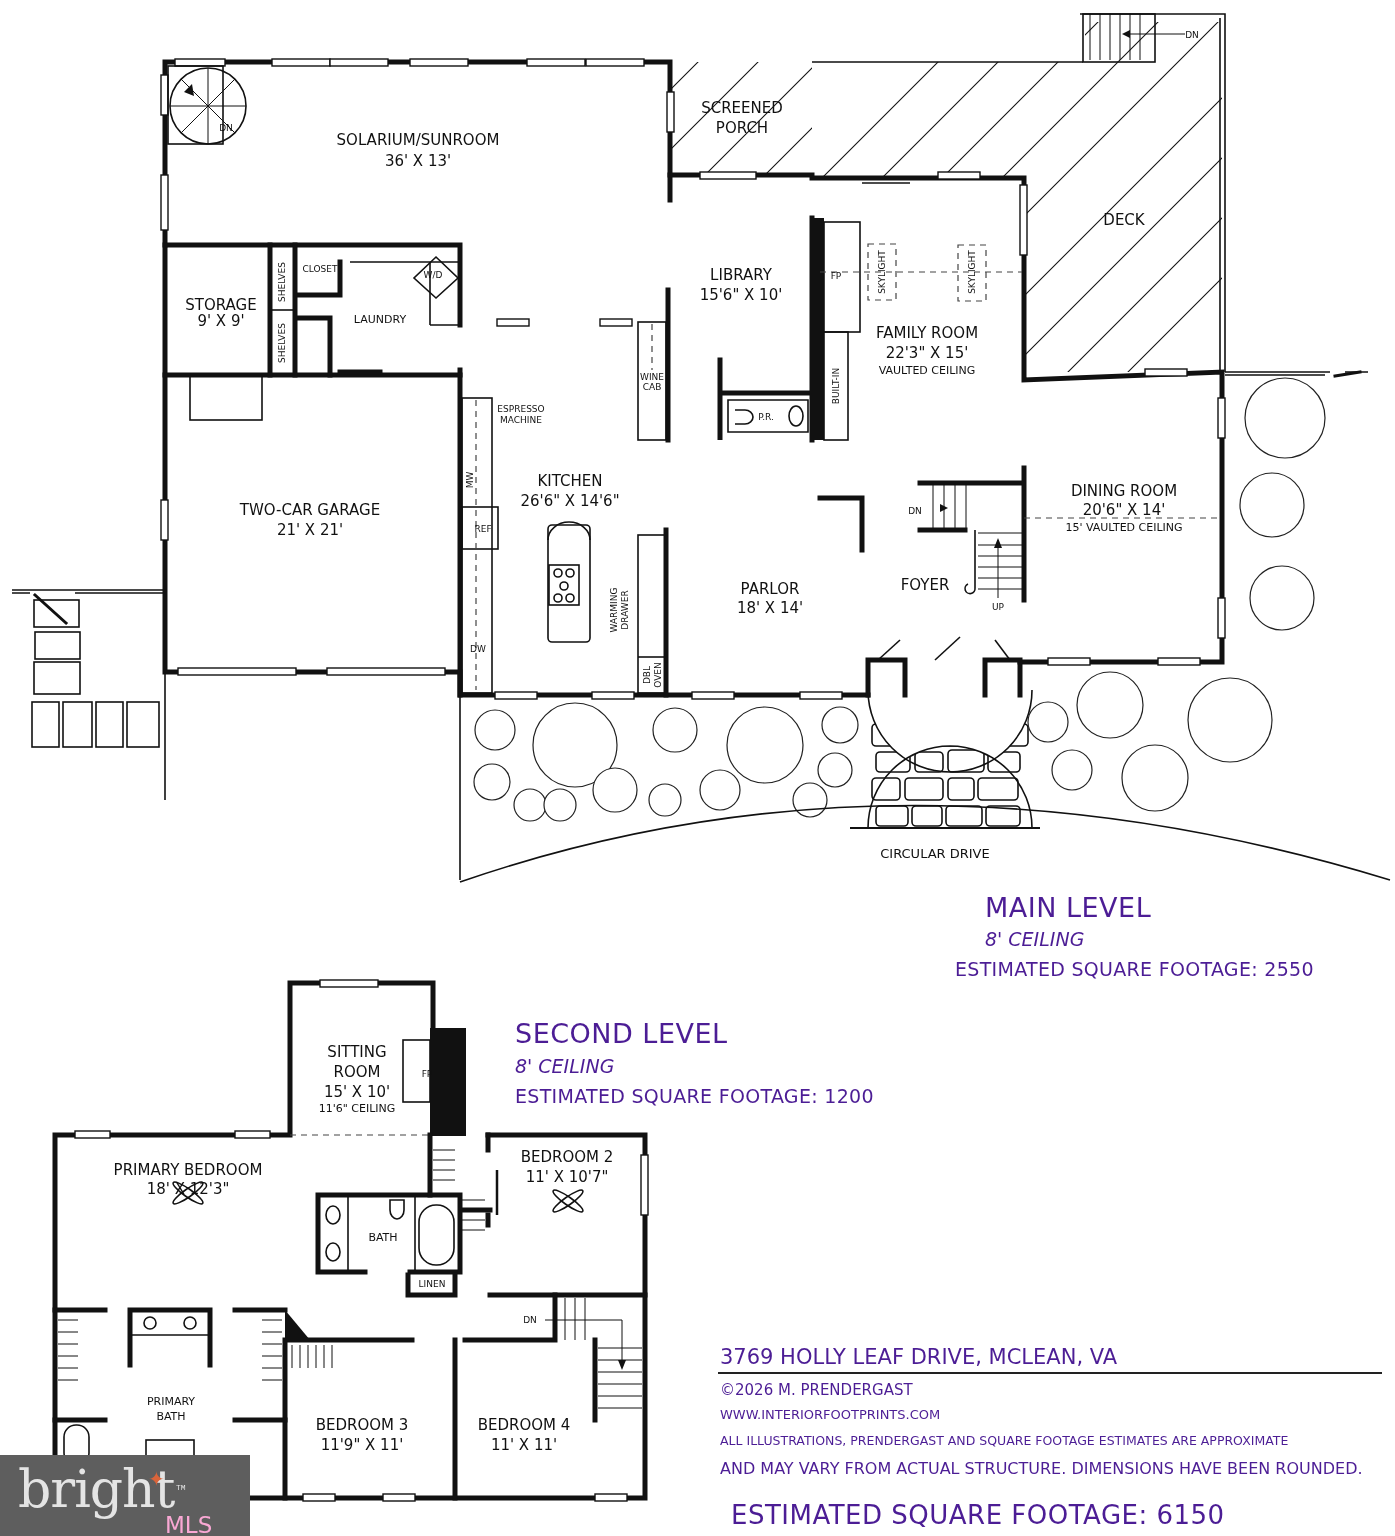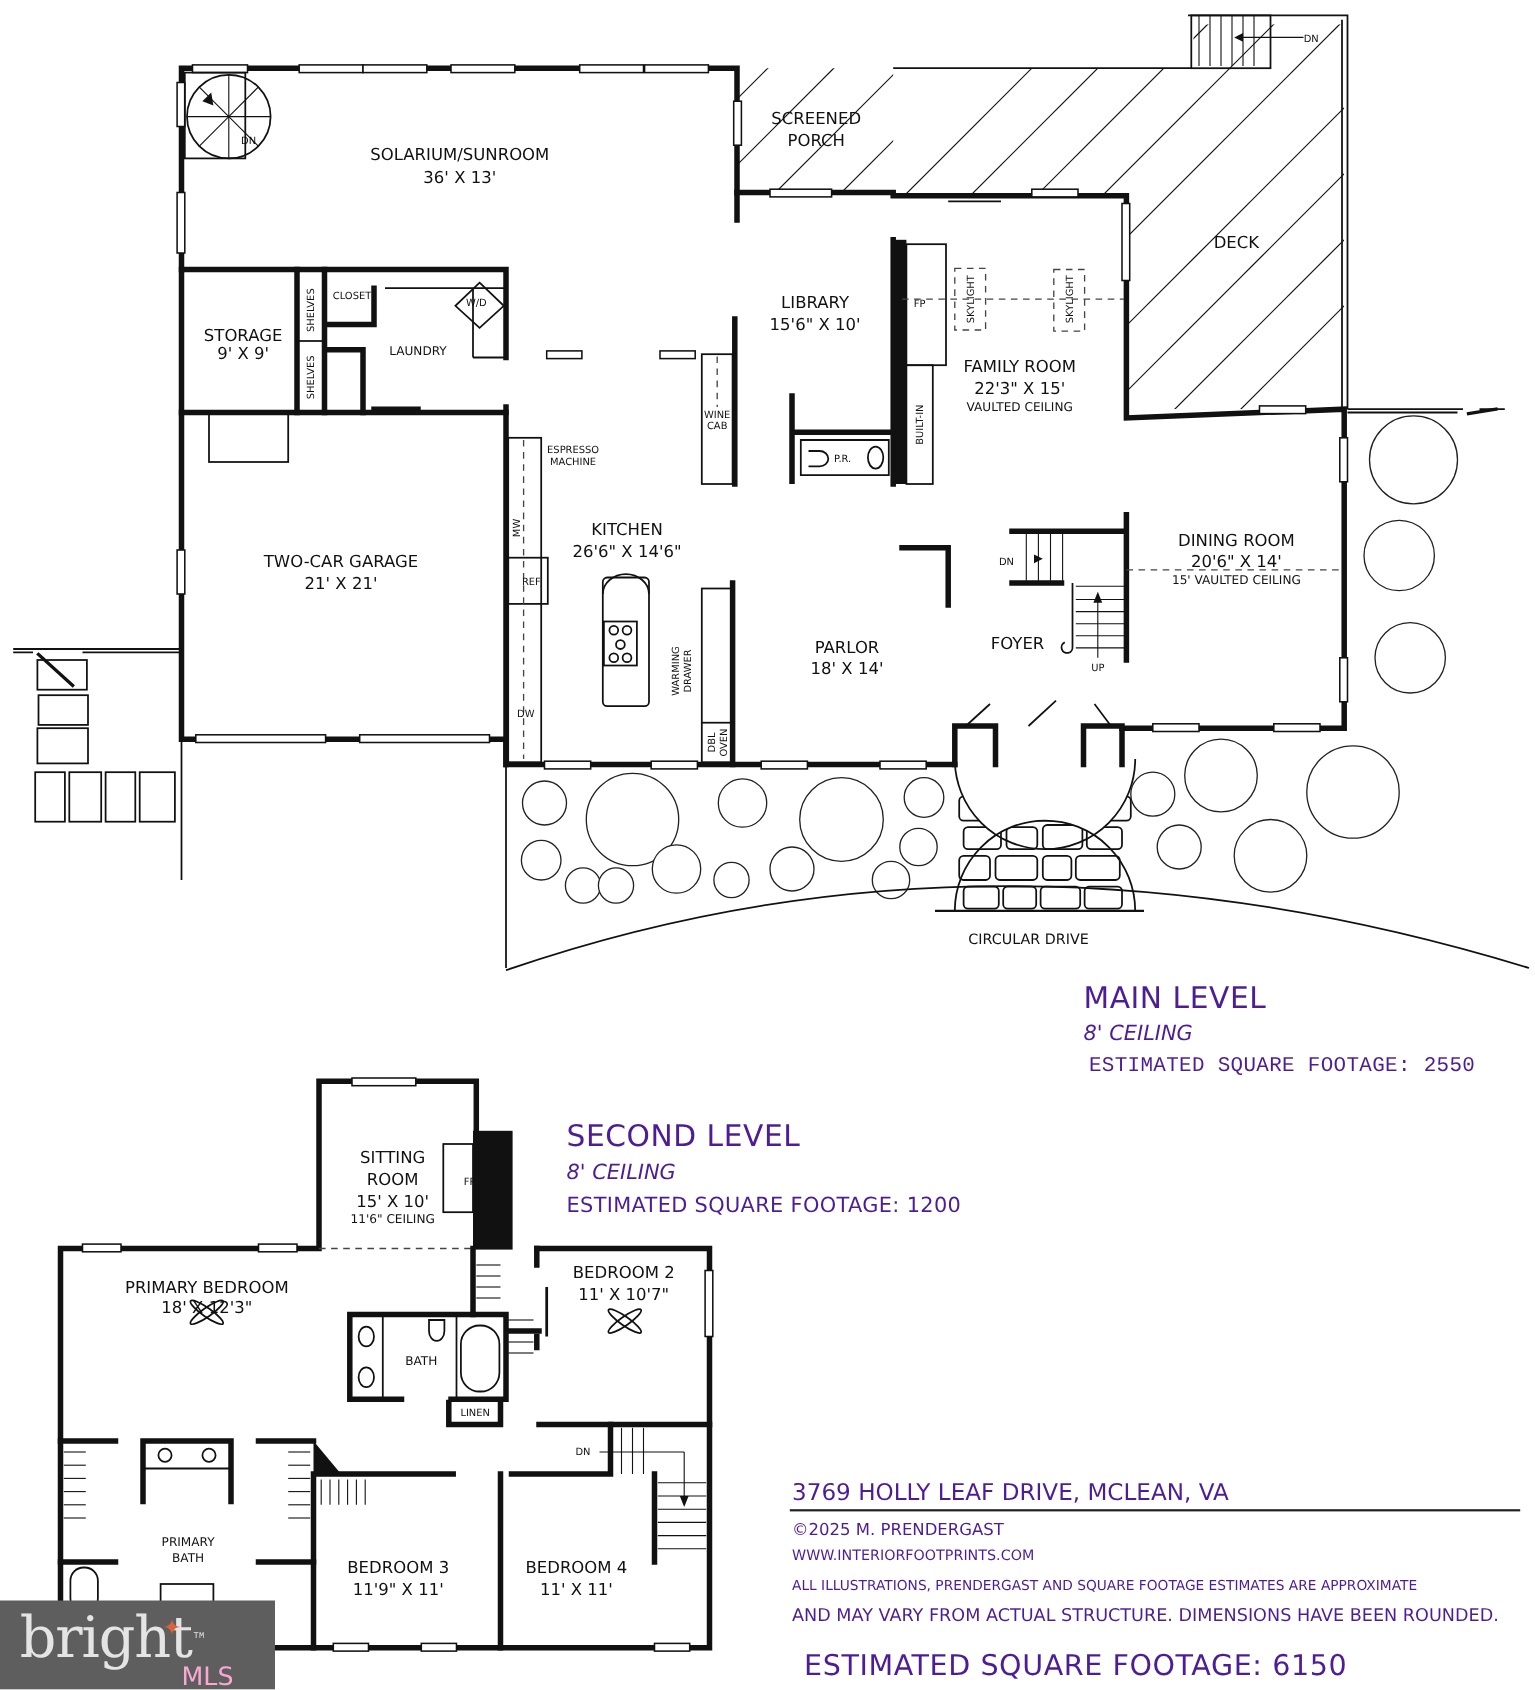--- a/index.html
+++ b/index.html
@@ -422,29 +422,29 @@
       <text class="lbl dim" x="362" y="1450">11'9" X 11'</text>
       <text class="lbl room" x="524" y="1430">BEDROOM 4</text>
       <text class="lbl dim" x="524" y="1450">11' X 11'</text>
       <text class="lbl tiny" x="530" y="1323">DN</text>
     </g>
   </g>
 </svg>
 
 <div class="info h1" style="left:985px; top:892px;">MAIN LEVEL</div>
 <div class="info h2" style="left:985px; top:928px;">8' CEILING</div>
-<div class="info h3" style="left:990px; top:958px;font-family:Liberation Mono, monospace;">ESTIMATED SQUARE FOOTAGE: 2550</div>
+<div class="info h3" style="left:955px; top:958px;">ESTIMATED SQUARE FOOTAGE: 2550</div>
 
 <div class="info h1" style="left:515px; top:1018px;">SECOND LEVEL</div>
 <div class="info h2" style="left:515px; top:1055px;">8' CEILING</div>
 <div class="info h3" style="left:515px; top:1085px;">ESTIMATED SQUARE FOOTAGE: 1200</div>
 
 <div class="info addr" style="left:720px; top:1345px;">3769 HOLLY LEAF DRIVE, MCLEAN, VA</div>
 <div class="rule" style="left:718px; top:1372px; width:664px;"></div>
-<div class="info small" style="left:720px; top:1381px;">©2025 M. PRENDERGAST</div>
+<div class="info small" style="left:720px; top:1381px;">©2026 M. PRENDERGAST</div>
 <div class="info disc" style="left:720px; top:1407px;">WWW.INTERIORFOOTPRINTS.COM</div>
 <div class="info disc" style="left:720px; top:1433px; font-size:12.5px;">ALL ILLUSTRATIONS, PRENDERGAST AND SQUARE FOOTAGE ESTIMATES ARE APPROXIMATE</div>
 <div class="info disc" style="left:720px; top:1459px; font-size:16px;">AND MAY VARY FROM ACTUAL STRUCTURE. DIMENSIONS HAVE BEEN ROUNDED.</div>
 <div class="info h1" style="left:731px; top:1500px; font-size:26px;">ESTIMATED SQUARE FOOTAGE: 6150</div>
 
 <div class="badge">
   <span class="b1">bright</span>
   <span class="star">✦</span>
   <span class="tm">TM</span>
   <span class="b2">MLS</span>

